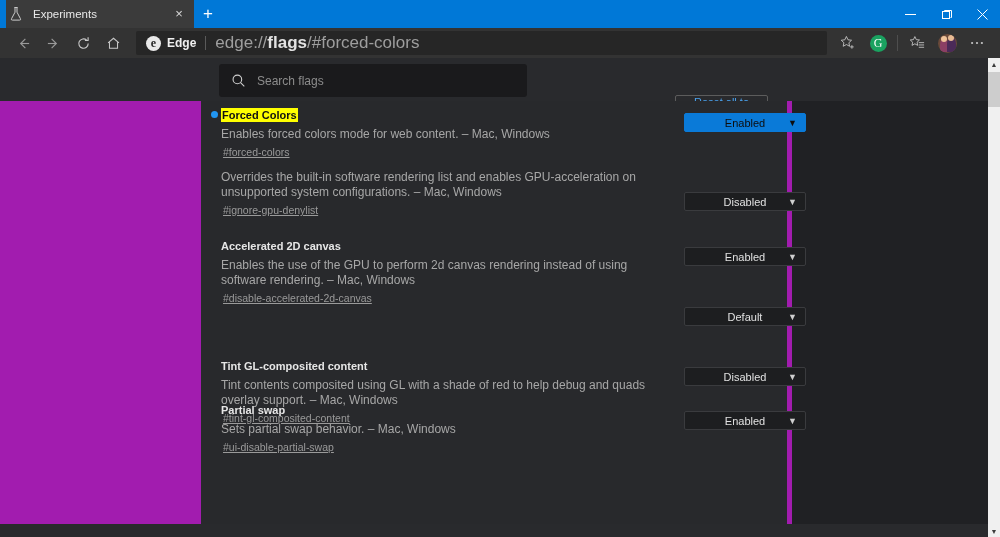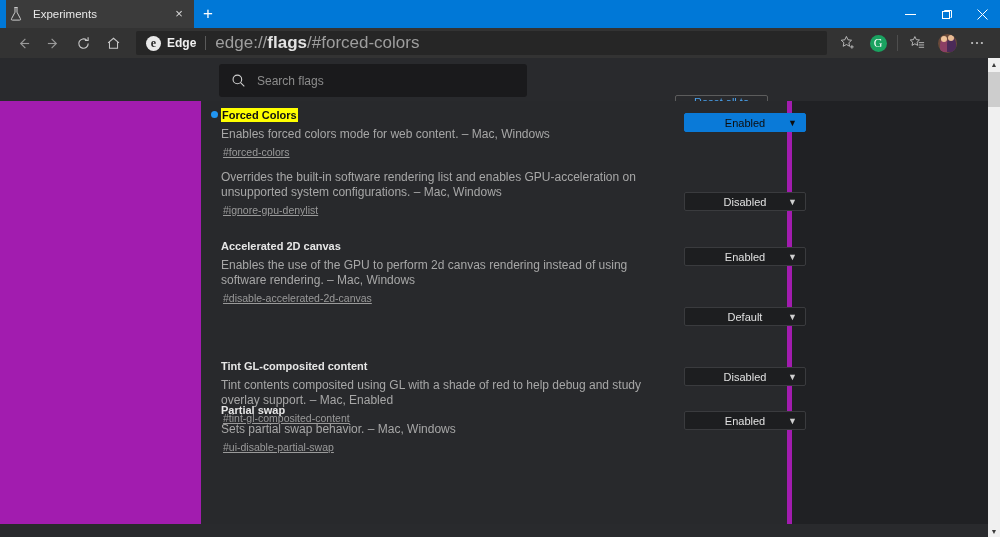--- a/index.html
+++ b/index.html
@@ -349,21 +349,21 @@
       <div class="flag-row" style="top:195px;height:55px">
         <div class="flag-select" style="left:443px;top:11px">
           <span>Default</span>
           <span class="chev">▼</span>
         </div>
       </div>
 
       <div class="flag-row" style="top:255px;height:55px">
         <div class="flag-left">
           <span class="flag-title">Tint GL-composited content</span>
-          <div class="flag-desc" style="max-width:425px">Tint contents composited using GL with a shade of red to help debug and study overlay support. – Mac, Enabled</div>
+          <div class="flag-desc" style="max-width:425px">Tint contents composited using GL with a shade of red to help debug and quads overlay support. – Mac, Windows</div>
           <a class="flag-anchor">#tint-gl-composited-content</a>
         </div>
         <div class="flag-select" style="left:443px;top:11px">
           <span>Disabled</span>
           <span class="chev">▼</span>
         </div>
       </div>
 
       <div class="flag-row" style="top:299px;height:55px">
         <div class="flag-left">

